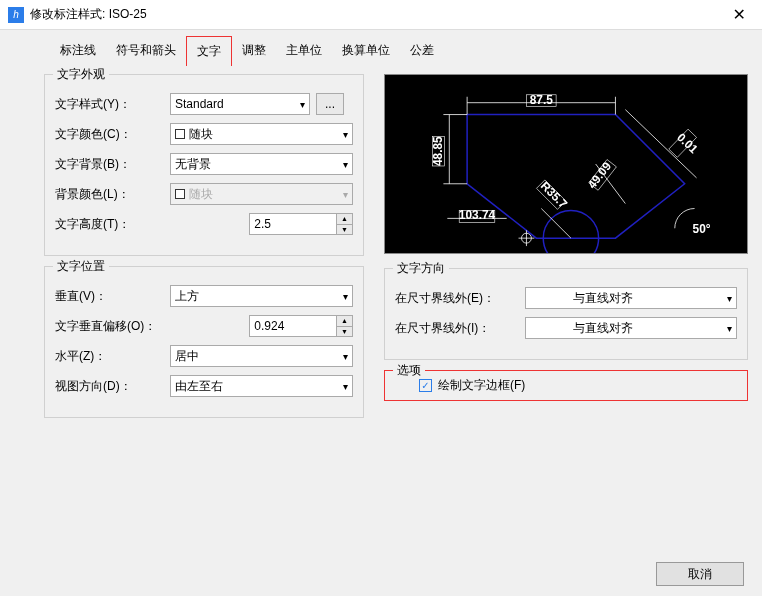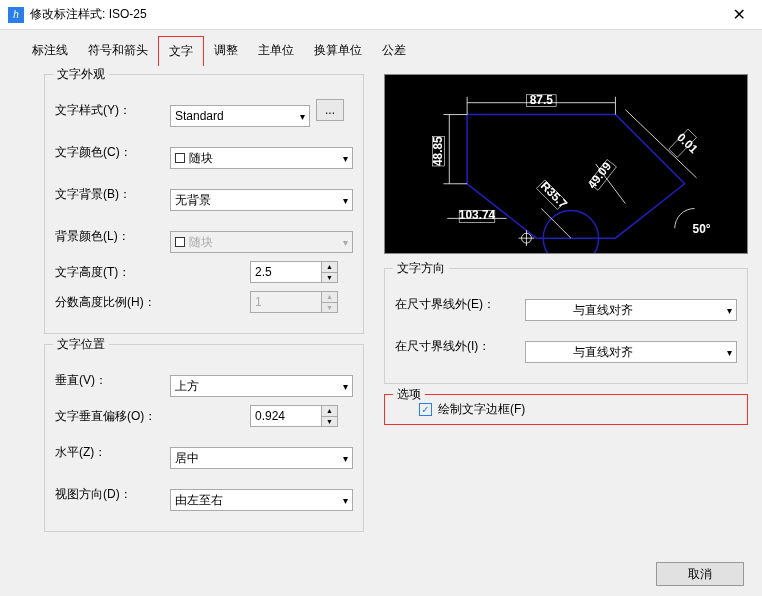--- a/index.html
+++ b/index.html
@@ -1,35 +1,35 @@
 <!DOCTYPE html>
 <html><head>
 <meta charset="utf-8">
 <style>
 * { box-sizing: border-box; font-family: "Microsoft YaHei", sans-serif; font-size: 12px; }
 body { margin: 0; background: #f0f0f0; width: 762px; height: 596px; position: relative; }
 .titlebar { height: 30px; background: #fff; display: flex; align-items: center; padding: 0 8px; border-bottom: 1px solid #ddd; }
 .app-icon { width: 16px; height: 16px; background: #2b7de9; display: inline-flex; align-items: center; justify-content: center; color: #fff; font-style: italic; font-size: 10px; margin-right: 6px; }
 .title { flex: 1; }
 .close-btn { font-size: 16px; padding: 0 8px; cursor: pointer; }
-.tabs { display: flex; padding: 6px 14px 0 22px; }
+.tabs { display: flex; padding: 6px 14px 0 22px; margin-left: 28px; }
 .tab { padding: 6px 10px; cursor: pointer; }
 .tab.active { border: 1px solid #e33; border-bottom: none; background: #f0f0f0; }
 .content { padding: 8px 14px 14px 14px; display: flex; gap: 20px; }
 .left-col { width: 350px; padding-left: 30px; }
 .right-col { flex: 1; }
 .group { border: 1px solid #d0d0d0; padding: 10px 10px 12px 10px; margin-bottom: 10px; position: relative; }
 .group-title { position: absolute; top: -9px; left: 8px; background: #f0f0f0; padding: 0 4px; }
 .row { display: flex; align-items: center; margin: 8px 0; min-height: 22px; }
 .row label { width: 115px; }
-.select { height: 22px; border: 1px solid #aaa; background: #fff; display: flex; align-items: center; padding: 0 4px; position: relative; flex: 1; margin-top: 12px; }
+.select { height: 22px; border: 1px solid #aaa; background: #fff; display: flex; align-items: center; padding: 0 4px; position: relative; flex: 1; }
 .select.disabled { color: #aaa; background: #f0f0f0; }
 .select .caret { position: absolute; right: 4px; font-size: 10px; }
 .colorbox { width: 10px; height: 10px; border: 1px solid #333; background: #fff; margin-right: 4px; }
-.numbox { width: 88px; height: 22px; border: 1px solid #aaa; background: #fff; display: flex; align-items: center; padding: 0 4px; position: relative; }
+.numbox { width: 104px; height: 22px; border: 1px solid #aaa; background: #fff; display: flex; align-items: center; padding: 0 4px; position: relative; }
 .numbox.disabled { color: #aaa; background: #f0f0f0; }
 .spinner { position: absolute; right: 0; top: 0; bottom: 0; width: 16px; display: flex; flex-direction: column; }
 .spinner div { flex: 1; border-left: 1px solid #aaa; display: flex; align-items: center; justify-content: center; font-size: 7px; background: #e9e9e9; }
 .spinner div:first-child { border-bottom: 1px solid #aaa; }
 .ellipsis-btn { width: 28px; height: 22px; border: 1px solid #aaa; background: #e9e9e9; margin-left: 6px; display: flex; align-items: center; justify-content: center; cursor: pointer; }
 .preview { width: 100%; height: 180px; background: #000; border: 1px solid #888; position: relative; margin-bottom: 14px; overflow: hidden; font-weight: bold; }
 .opt-group { border: 1px solid #e33; padding: 6px 14px; position: relative; margin-top: 10px; }
 .opt-title { position: absolute; top: -9px; left: 8px; background: #f0f0f0; padding: 0 4px; }
 .checkbox { width: 13px; height: 13px; border: 1px solid #2b7de9; display: inline-flex; align-items: center; justify-content: center; color: #2b7de9; font-size: 10px; margin-right: 6px; vertical-align: middle; }
 .footer { position: absolute; bottom: 10px; right: 18px; display: flex; gap: 10px; }
@@ -89,30 +89,20 @@
         <div class="select disabled">
             <span class="colorbox"></span>
             <span>随块</span>
             <span class="caret">▾</span>
           </div>
       </div>
       <div class="row">
         <label style="width:195px">文字高度(T)：</label>
         <div class="numbox">
             <span>2.5</span>
-            <div class="spinner">
-              <div>▲</div>
-              <div>▼</div>
-            </div>
-          </div>
-      </div>
-      <div class="row">
-        <label style="width:195px">分数高度比例(H)：</label>
-        <div class="numbox disabled">
-            <span>1</span>
             <div class="spinner">
               <div>▲</div>
               <div>▼</div>
             </div>
           </div>
       </div>
     </div>
 
     <div class="group">
       <span class="group-title">文字位置</span>

